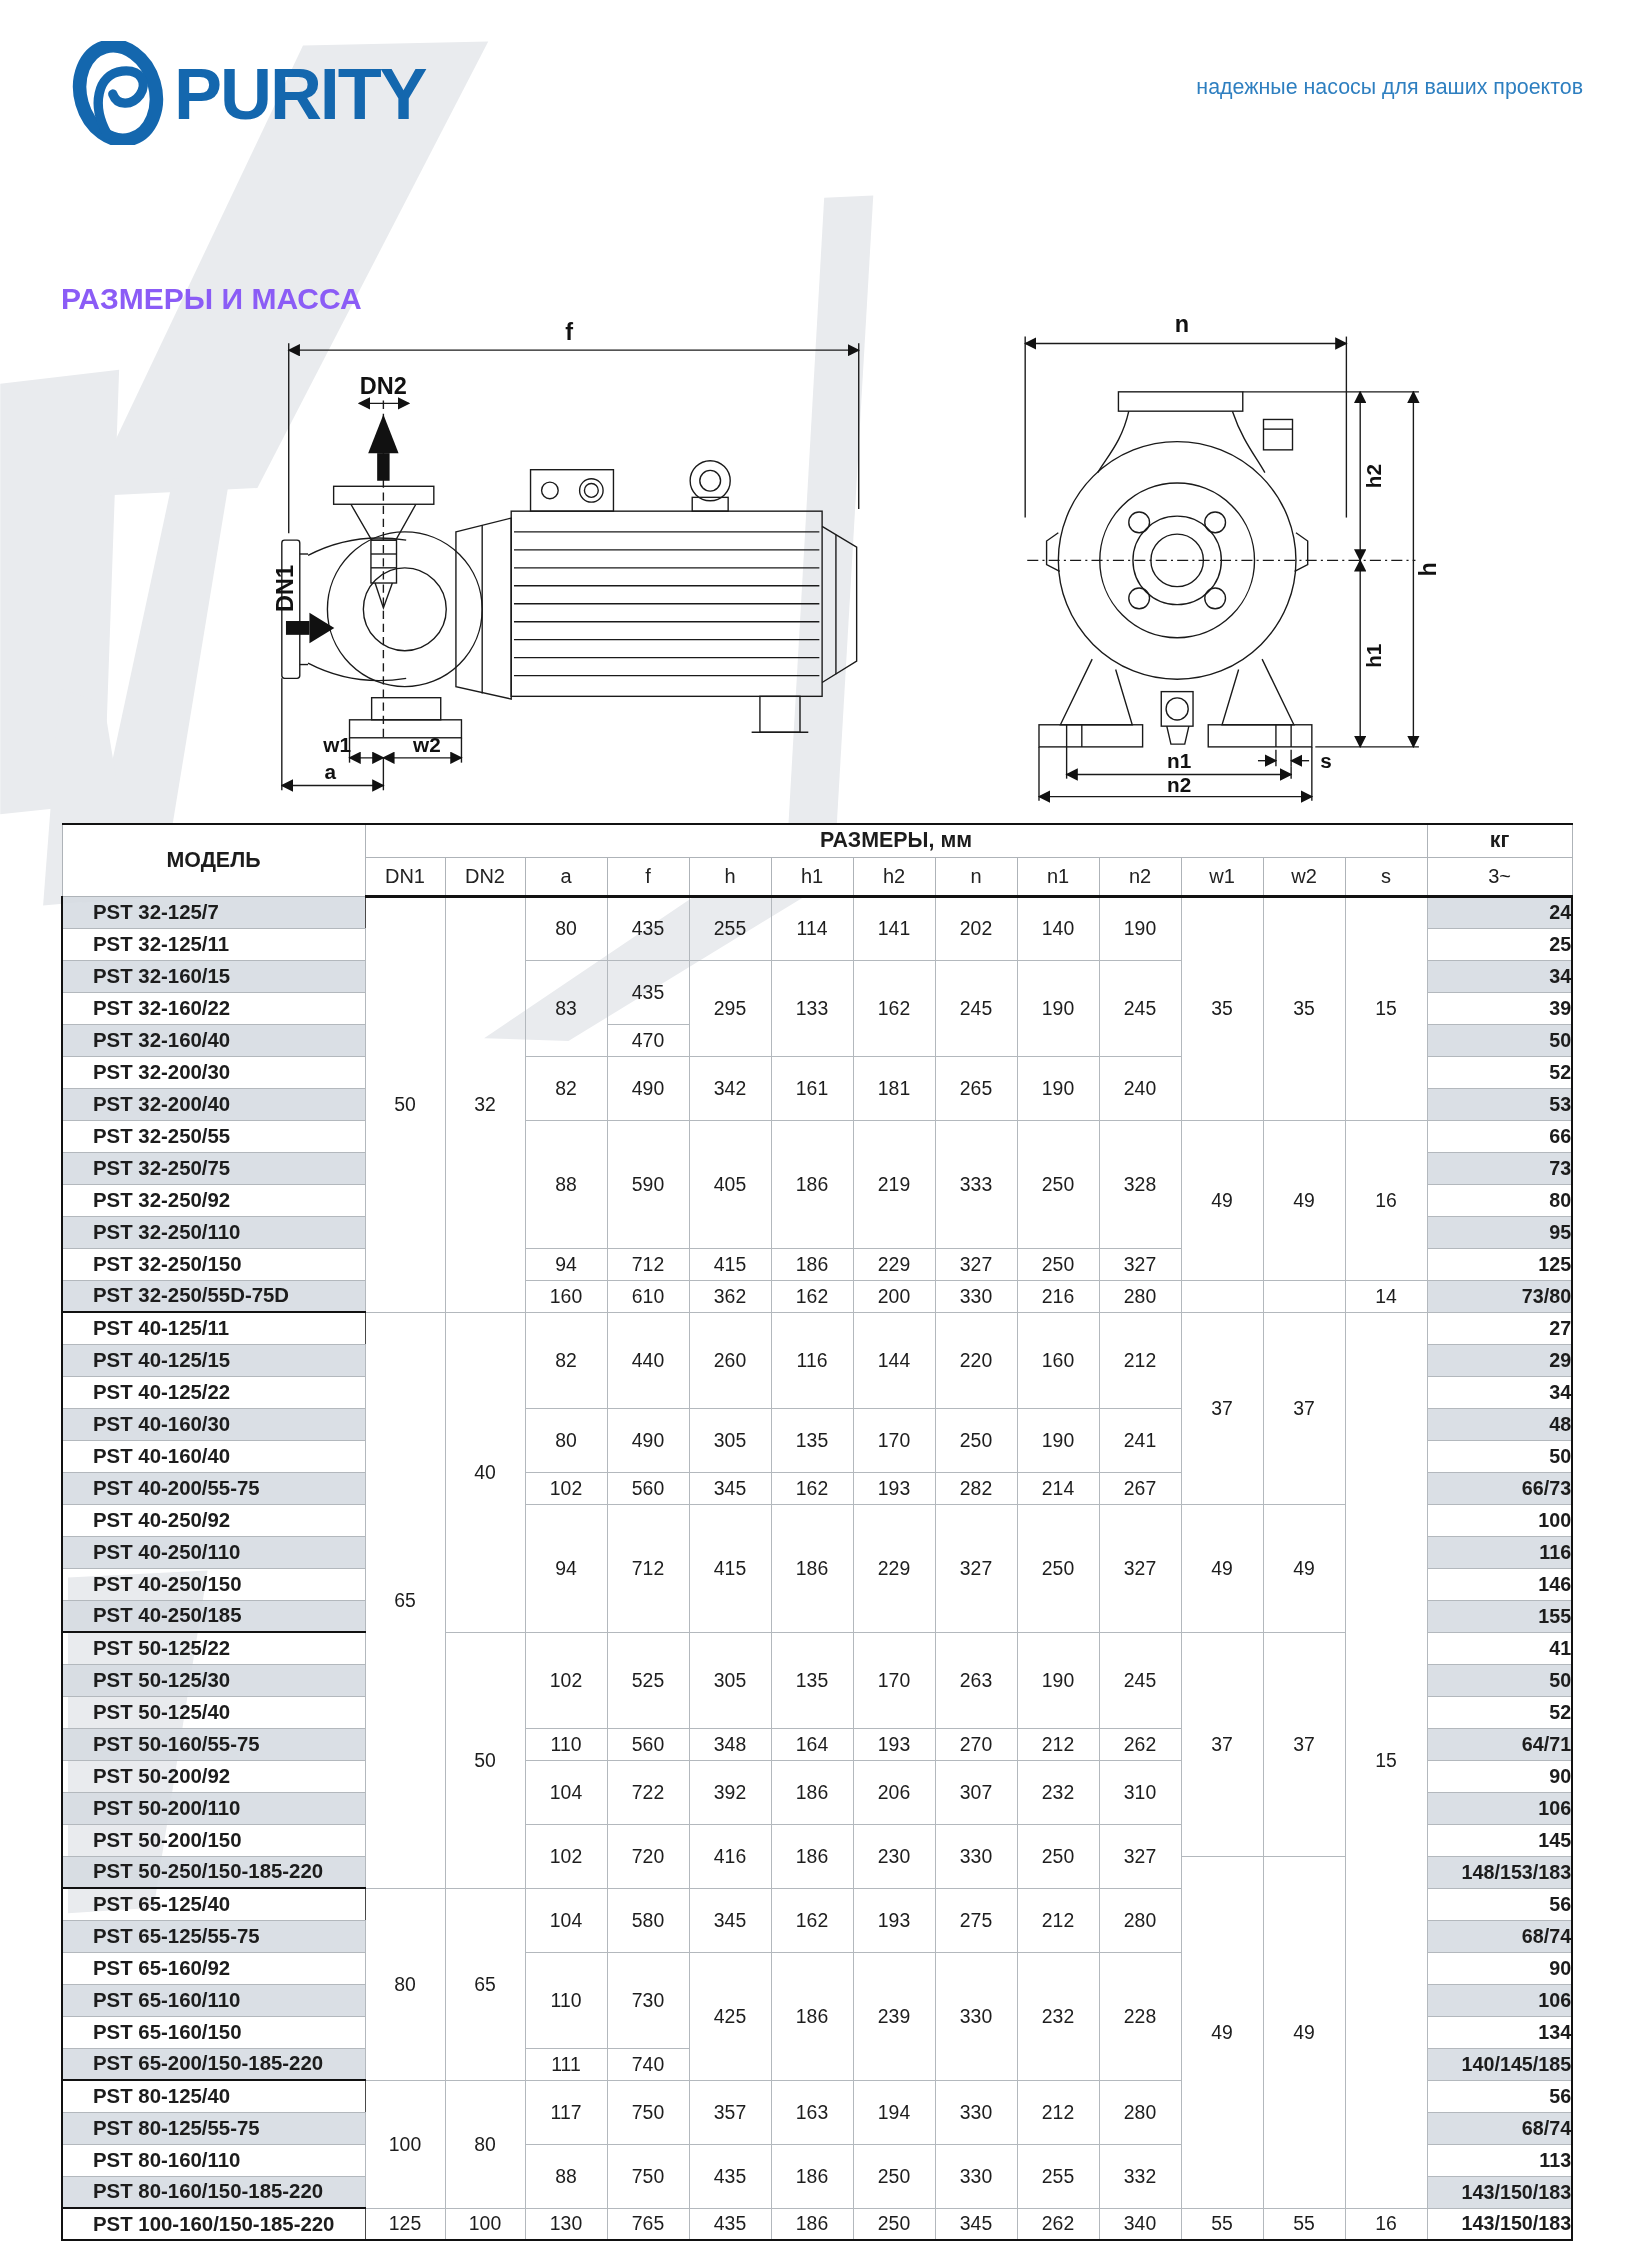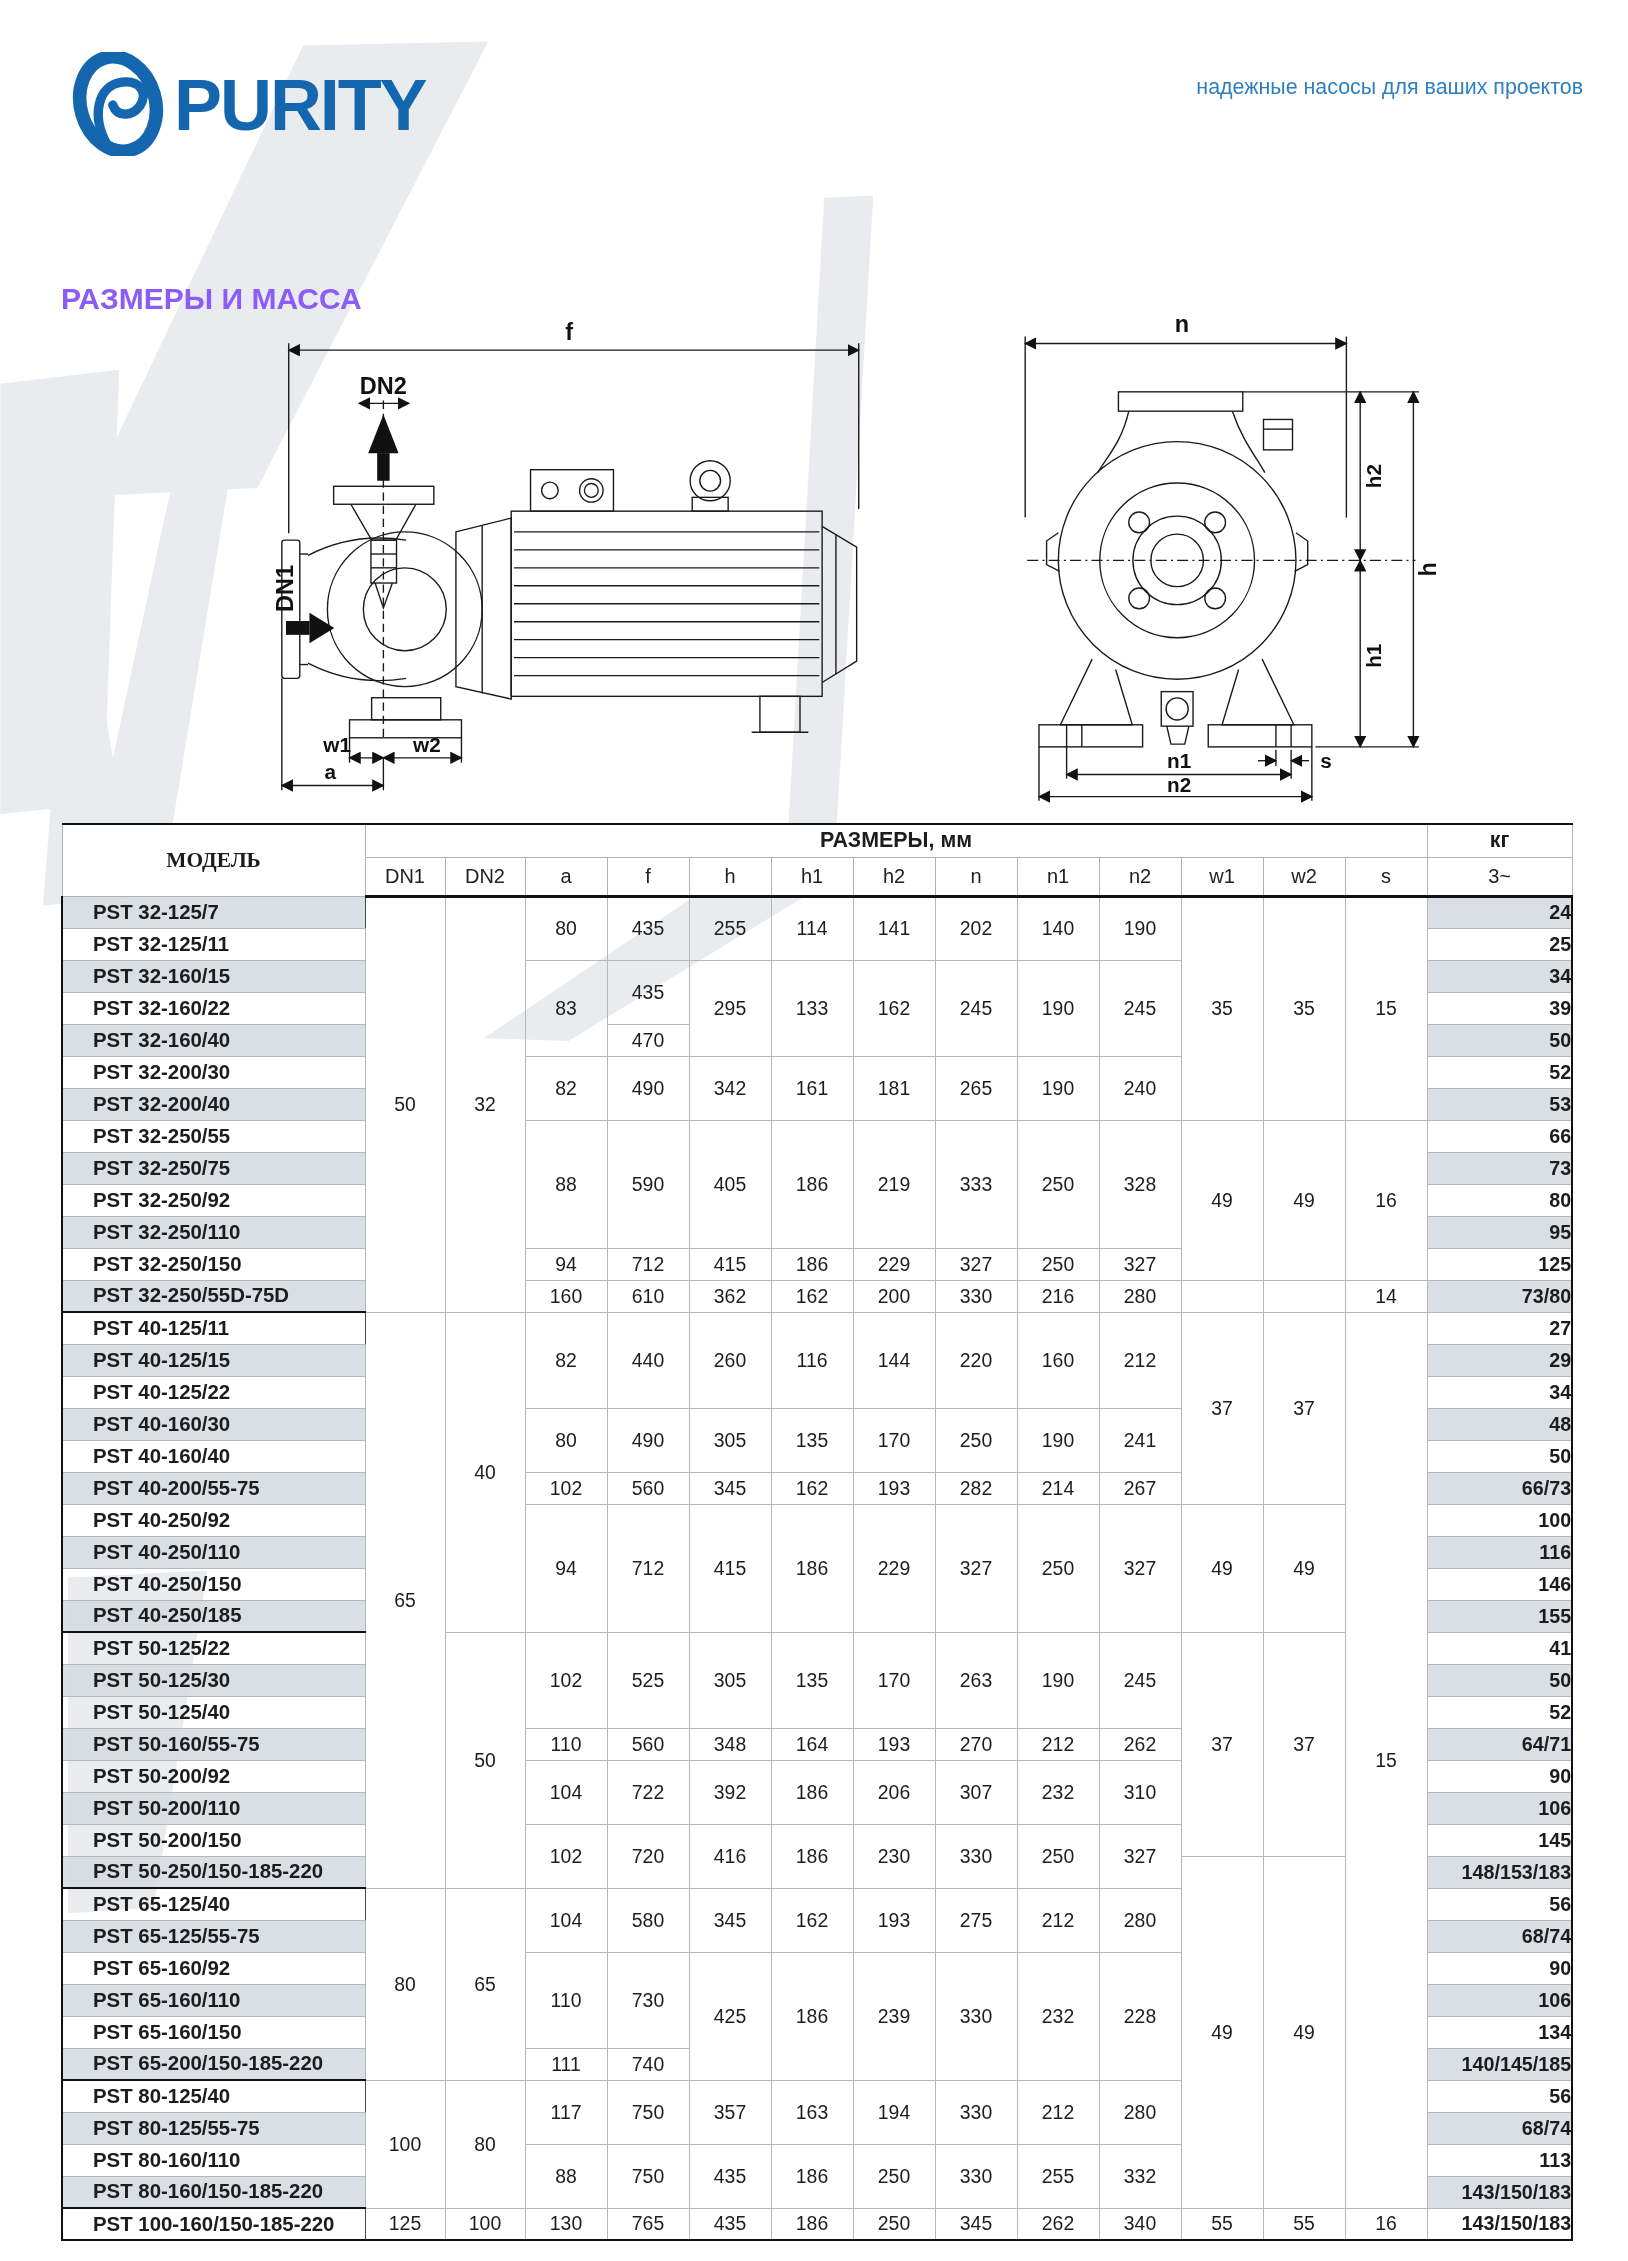--- a/index.html
+++ b/index.html
@@ -3,38 +3,38 @@
 <meta charset="utf-8">
 <style>
   html,body{margin:0;padding:0;}
   body{
     width:1629px;height:2261px;position:relative;overflow:hidden;
     background:#ffffff;font-family:"Liberation Sans",sans-serif;color:#1c1c1c;
   }
   
   .wm{position:absolute;left:0;top:0;z-index:0;pointer-events:none;}
   
-  .brandbar{position:absolute;left:66px;top:52px;z-index:10;display:flex;align-items:center;}
+  .brandbar{position:absolute;left:66px;top:41px;z-index:10;display:flex;align-items:center;}
   .logo-text{font-size:72px;font-weight:700;letter-spacing:-2.1px;color:#1467ae;line-height:1;margin-left:4.1px;}
   .tagline{position:absolute;top:75px;right:46px;z-index:10;font-size:21.4px;color:#2e7fc0;}
   .section-title{position:absolute;left:61px;top:282px;z-index:10;font-size:30px;font-weight:700;color:#8b5cf6;letter-spacing:0;}
   
   .drawing{position:absolute;z-index:10;}
   .d-side{left:268px;top:312px;}
   .d-front{left:1001px;top:310px;}
   svg text{font-family:"Liberation Sans",sans-serif;}
   .dimlbl{font-weight:700;font-size:34px;fill:#111;}
   .dimlbl-s{font-weight:700;font-size:30px;fill:#111;}
   
   .tblwrap{position:absolute;left:61px;top:823px;z-index:10;}
   table.dtable{border-collapse:collapse;table-layout:fixed;width:1508px;background:transparent;}
   .dtable th,.dtable td{box-sizing:border-box;overflow:hidden;white-space:nowrap;}
   .dtable th{border:1.4px solid #aeb3b8;}
   .dtable td{border:1.4px solid #b3b8bd;height:32px;padding:0;}
-  .th-model{width:303px;font-size:21.4px;font-weight:700;text-align:center;vertical-align:middle;background:#fff;font-family:Liberation Serif, serif;}
+  .th-model{width:303px;font-size:21.4px;font-weight:700;text-align:center;vertical-align:middle;background:#fff;}
   .th-sizes{font-size:21.4px;font-weight:700;height:33px;background:#fff;}
   .th-kg{width:145px;font-size:21.4px;font-weight:700;background:#fff;border-left:1.4px solid #3a3a3a !important;margin-top:16px;}
   .th-letter{font-size:20px;font-weight:400;height:39px;background:#fff;color:#222;}
   .th-kgsub{font-size:20px;font-weight:400;background:#fff;border-left:1.4px solid #3a3a3a !important;}
   .dtable thead tr:last-child th{border-bottom:3.5px solid #111;}
   .dtable thead tr:first-child th{border-top:2.8px solid #111;}
   td.model{
     text-align:left;padding-left:30px;font-weight:700;font-size:20.4px;
     border-left:2.8px solid #111 !important;border-right:1.4px solid #4a4a4a;
     border-top:1.4px solid #b3b8bd;border-bottom:1.4px solid #b3b8bd;background:transparent;

